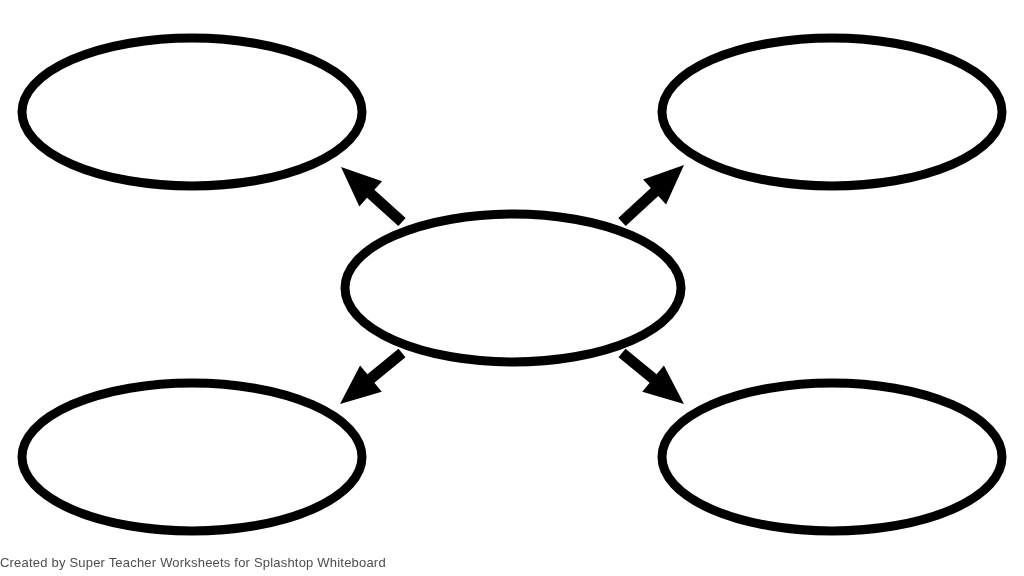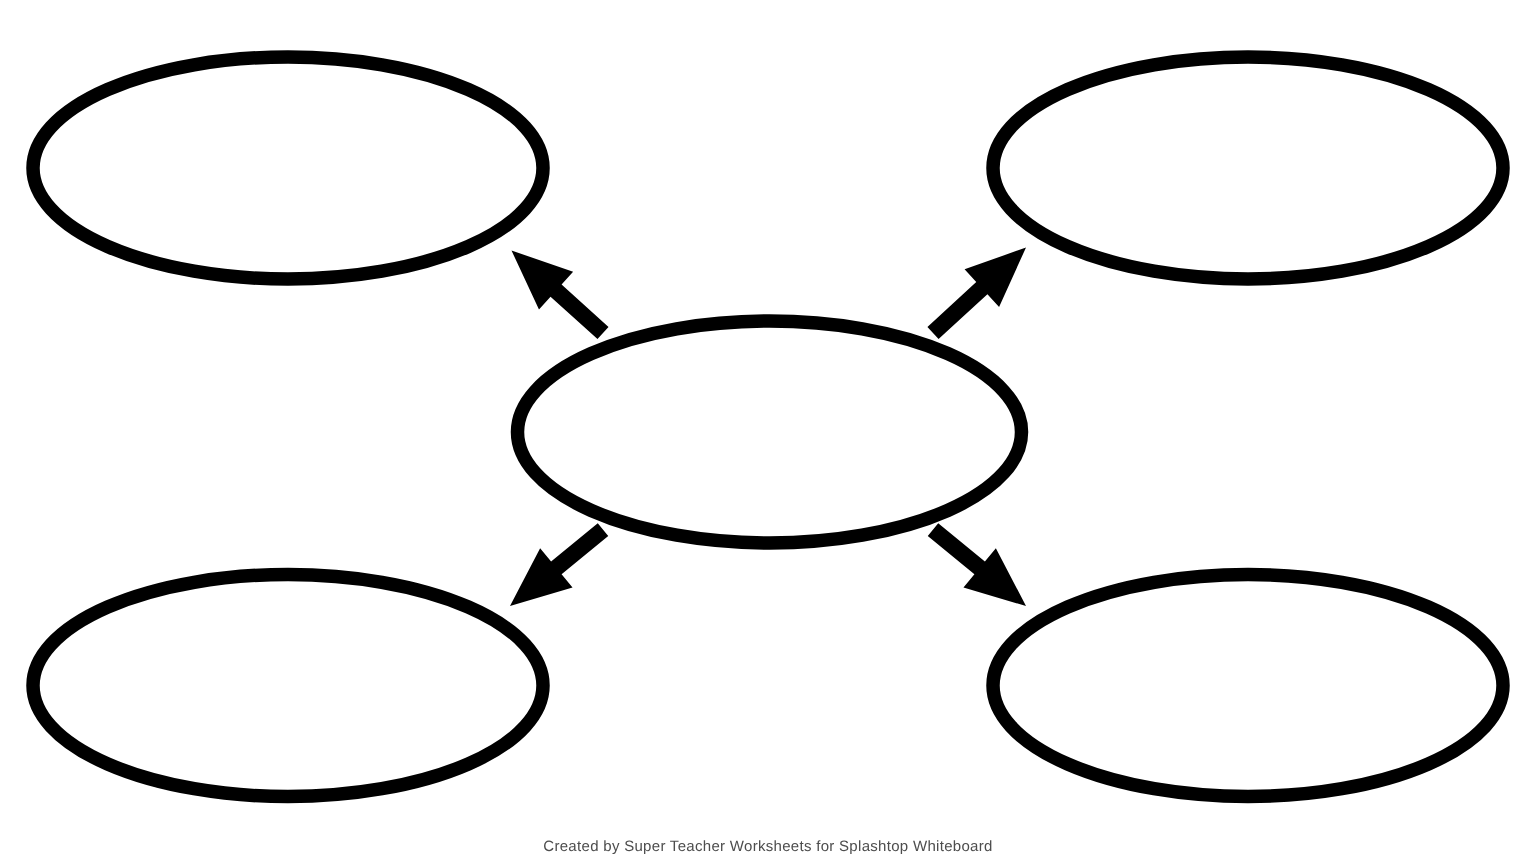--- a/index.html
+++ b/index.html
@@ -37,23 +37,22 @@
   .bubble-text {
     font-family: "Liberation Sans", sans-serif;
     font-size: 18px;
     fill: #111111;
   }
   #footer-credit {
     position: absolute;
     left: 0;
     right: 0;
     bottom: 6px;
-    text-align: center;
     font-family: "Liberation Sans", sans-serif;
-    font-size: 10px;
+    font-size: 13px;
     letter-spacing: 0.2px;
     color: #4d4d4d;
     white-space: nowrap;
   }
 </style>
 </head>
 <body>
 
 <div id="worksheet" style="background: rgb(255, 255, 255);">
 

